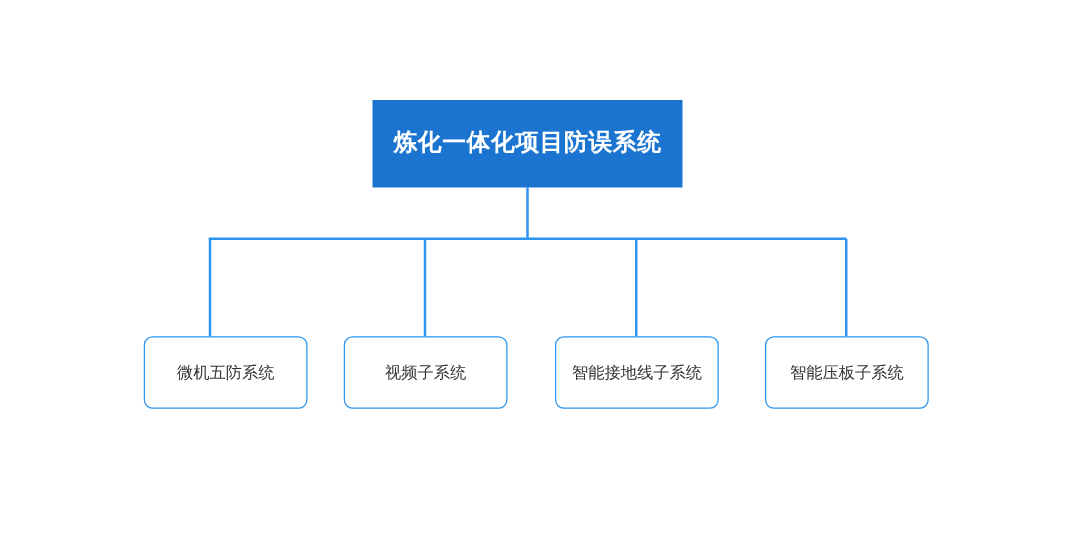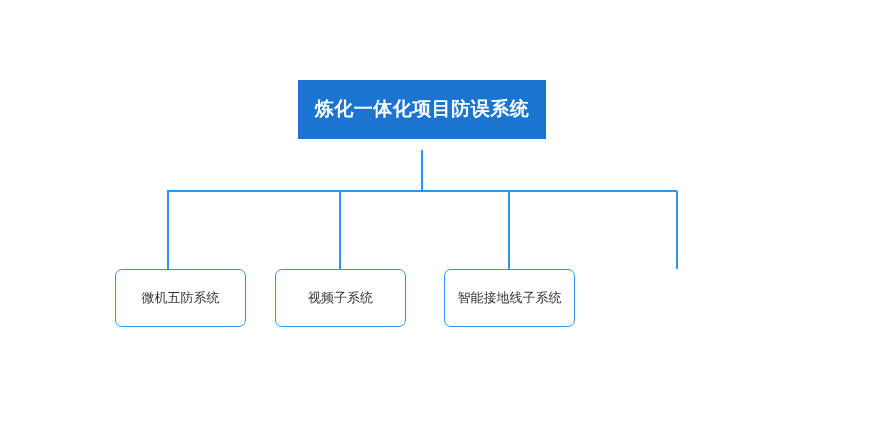--- a/index.html
+++ b/index.html
@@ -24,21 +24,21 @@
     top: 0;
     width: 870px;
     height: 436px;
     pointer-events: none;
   }
   .root-node {
     position: absolute;
     left: 298px;
     top: 80px;
     width: 248px;
-    height: 59px;
+    height: 70px;
     background: #1b75d0;
     display: flex;
     align-items: center;
     justify-content: center;
     box-sizing: border-box;
   }
   .root-label {
     color: #ffffff;
     font-size: 19px;
     font-weight: bold;
@@ -96,14 +96,17 @@
   </div>
 
   <div class="child-node n1">
     <span class="child-label">视频子系统</span>
   </div>
 
   <div class="child-node n2">
     <span class="child-label">智能接地线子系统</span>
   </div>
 
+  <div class="child-node n3">
+    <span class="child-label">智能压板子系统</span>
+  </div>
 
 </div>
 
 </body></html>

